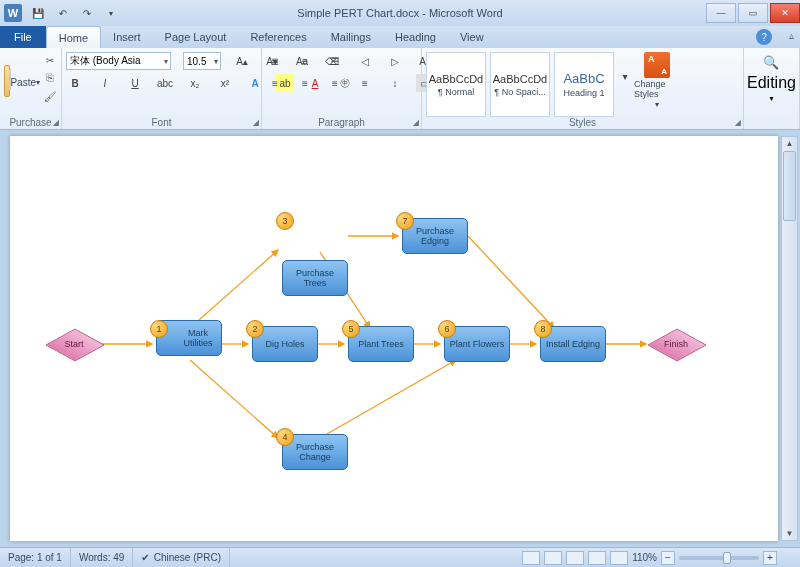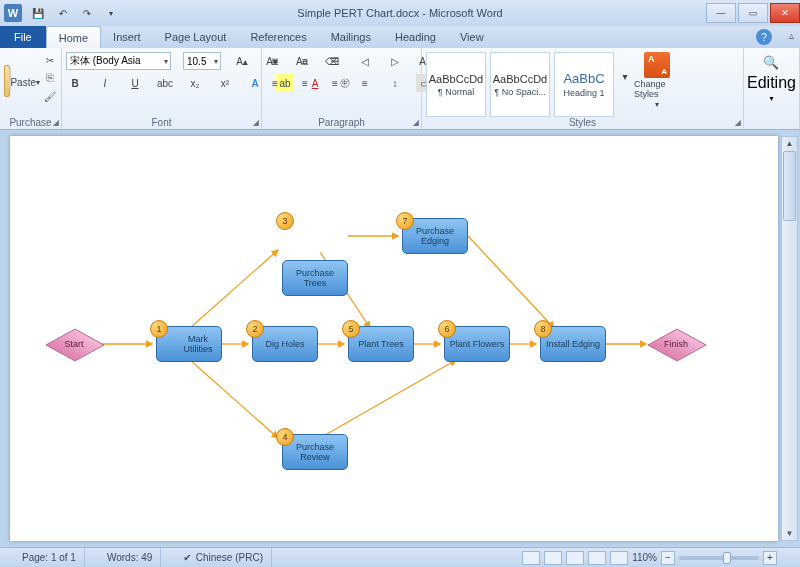--- a/index.html
+++ b/index.html
@@ -69,21 +69,21 @@
   .node-dia { position:absolute; width:60px; height:34px; display:flex; align-items:center; justify-content:center; font-size:9px; color:#5a1a3a;}
   .node-dia::before { content:""; position:absolute; inset:0; background:linear-gradient(#f2b8d8,#e080b0); border:1px solid #b04a7a; transform:scaleY(.55) rotate(45deg); width:40px; height:40px; left:10px; top:-3px;}
   .node-dia span { position:relative; z-index:1;}
   .badge { position:absolute; width:18px; height:18px; background:radial-gradient(circle at 30% 30%,#ffd878,#f0a020); border:1px solid #c88010; border-radius:50%; display:flex; align-items:center; justify-content:center; font-size:9px; color:#5a3a10; z-index:2;}
   svg.arrows { position:absolute; inset:0; width:100%; height:100%; pointer-events:none;}
   svg.arrows line { stroke:#f0a020; stroke-width:1.3;}
   svg.arrows polygon { fill:#f0a020;}
 
   
   .status { position:absolute; bottom:0; left:0; right:0; height:20px; background:linear-gradient(#d8e6f6,#c0d5ee); border-top:1px solid #9bb8d9; display:flex; align-items:center; font-size:10px; color:#3a4a5c;}
-  .status .cell { padding:9px 8px; border-right:1px solid #aac2dd; height:100%; display:flex; align-items:center; gap:4px;margin-left:14px;}
+  .status .cell { padding:9px 8px; border-right:1px solid #aac2dd; height:100%; display:flex; align-items:center; gap:4px;}
   .status .right { margin-left:auto; display:flex; align-items:center; gap:4px; padding-right:23px;}
   .view-btn { width:18px; height:14px; border:1px solid #9bb8d9; background:#e8f0fa;}
   .zoom-track { width:80px; height:4px; background:#aac2dd; position:relative; border-radius:2px;}
   .zoom-thumb { position:absolute; top:-4px; left:44px; width:8px; height:12px; background:#e8f0fa; border:1px solid #8aa8c8; border-radius:2px;}
   .zbtn { width:14px; height:14px; border:1px solid #9bb8d9; background:#e8f0fa; display:flex; align-items:center; justify-content:center; font-size:10px;}
 </style>
 </head>
 <body>
 
 <div class="titlebar">
@@ -248,37 +248,37 @@
         <line x1="310" y1="302" x2="446" y2="224" marker-end="url(#ah)"></line>
         <line x1="500" y1="208" x2="526" y2="208" marker-end="url(#ah)"></line>
         <line x1="458" y1="100" x2="544" y2="192" marker-end="url(#ah)"></line>
         <line x1="596" y1="208" x2="636" y2="208" marker-end="url(#ah)"></line>
       </svg>
 
       <div class="node-dia" style="left:34px;top:191px;">
           <span>Start</span>
         </div>
 
-      <div class="node-rect" style="left:146px;top:190px;padding-left:20px;">
+      <div class="node-rect" style="left:146px;top:184px;padding-left:20px;">
           <span>Mark Utilities</span>
         </div>
       <div class="badge" style="left:140px;top:184px;">1</div>
 
       <div class="node-rect" style="left:242px;top:190px;">
           <span>Dig Holes</span>
         </div>
       <div class="badge" style="left:236px;top:184px;">2</div>
 
       <div class="node-rect" style="left:272px;top:84px;margin-top:40px;">
           <span>Purchase Trees</span>
         </div>
       <div class="badge" style="left:266px;top:76px;">3</div>
 
       <div class="node-rect" style="left:272px;top:298px;">
-          <span>Purchase Review</span>
+          <span>Purchase Change</span>
         </div>
       <div class="badge" style="left:266px;top:292px;">4</div>
 
       <div class="node-rect" style="left:338px;top:190px;">
           <span>Plant Trees</span>
         </div>
       <div class="badge" style="left:332px;top:184px;">5</div>
 
       <div class="node-rect" style="left:434px;top:190px;">
           <span>Plant Flowers</span>

